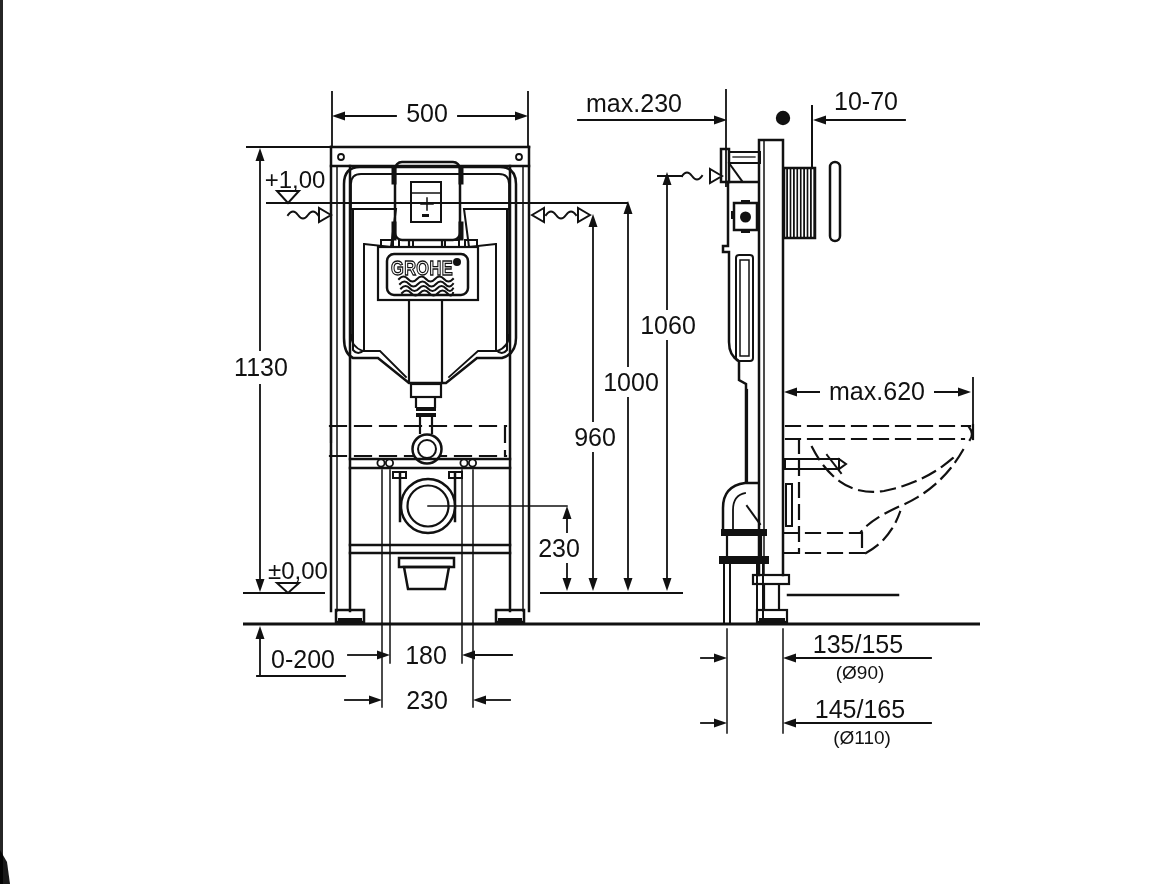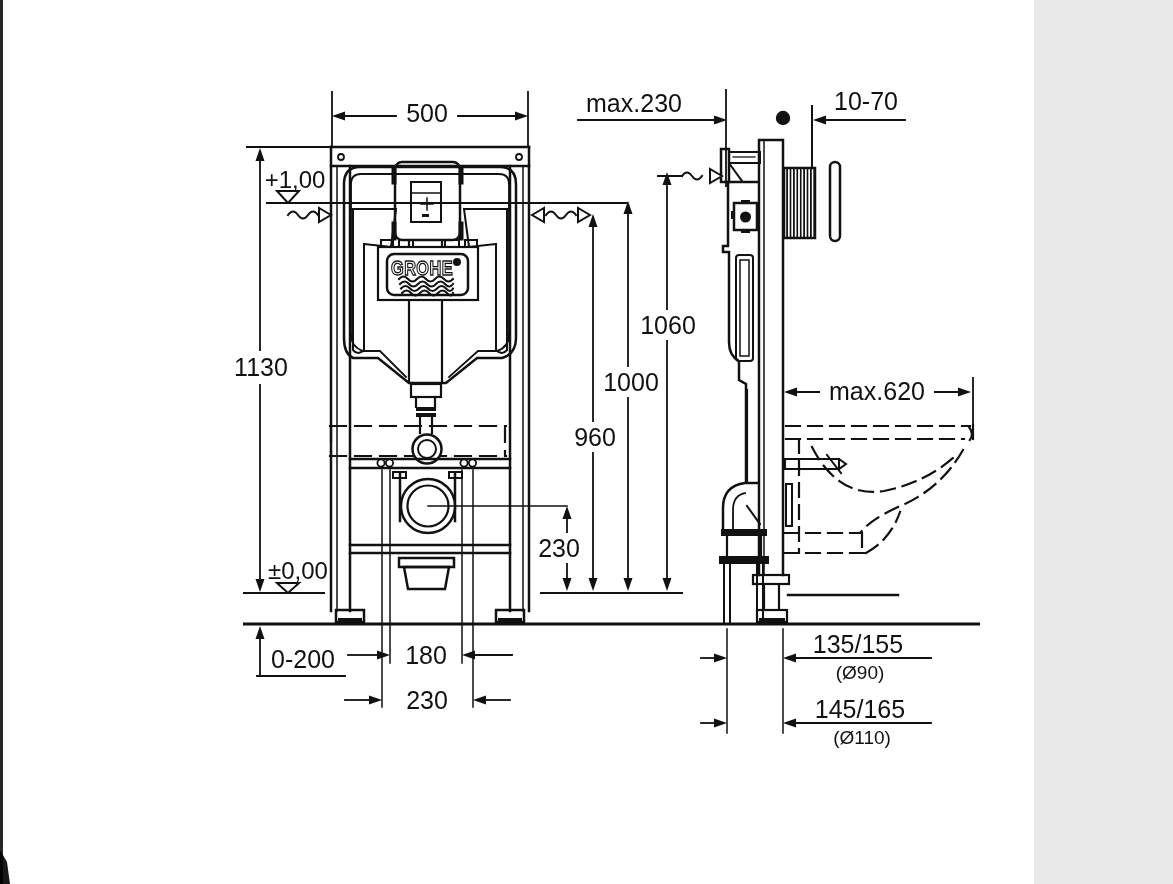--- a/index.html
+++ b/index.html
@@ -1,16 +1,16 @@
 <!DOCTYPE html>
 <html><head>
 <meta charset="utf-8">
 <style>
   html,body{margin:0;padding:0;background:#e8e8e8;}
-  .page{position:relative;width:1034px;height:884px;background:#ffffff;overflow:hidden;
+  .page{position:relative;width:1173px;height:884px;background:#ffffff;overflow:hidden;
         font-family:"Liberation Sans", sans-serif;}
   svg{position:absolute;left:0;top:0;}
   text{font-family:"Liberation Sans", sans-serif;fill:#111;}
   .dim{font-size:25px;}
   .sub{font-size:19px;}
   .lvl{font-size:24px;}
   .logo-txt{font-size:20px;font-weight:bold;fill:#fff;stroke:#111;stroke-width:1.3;letter-spacing:.5px;}
 </style>
 </head>
 <body>

